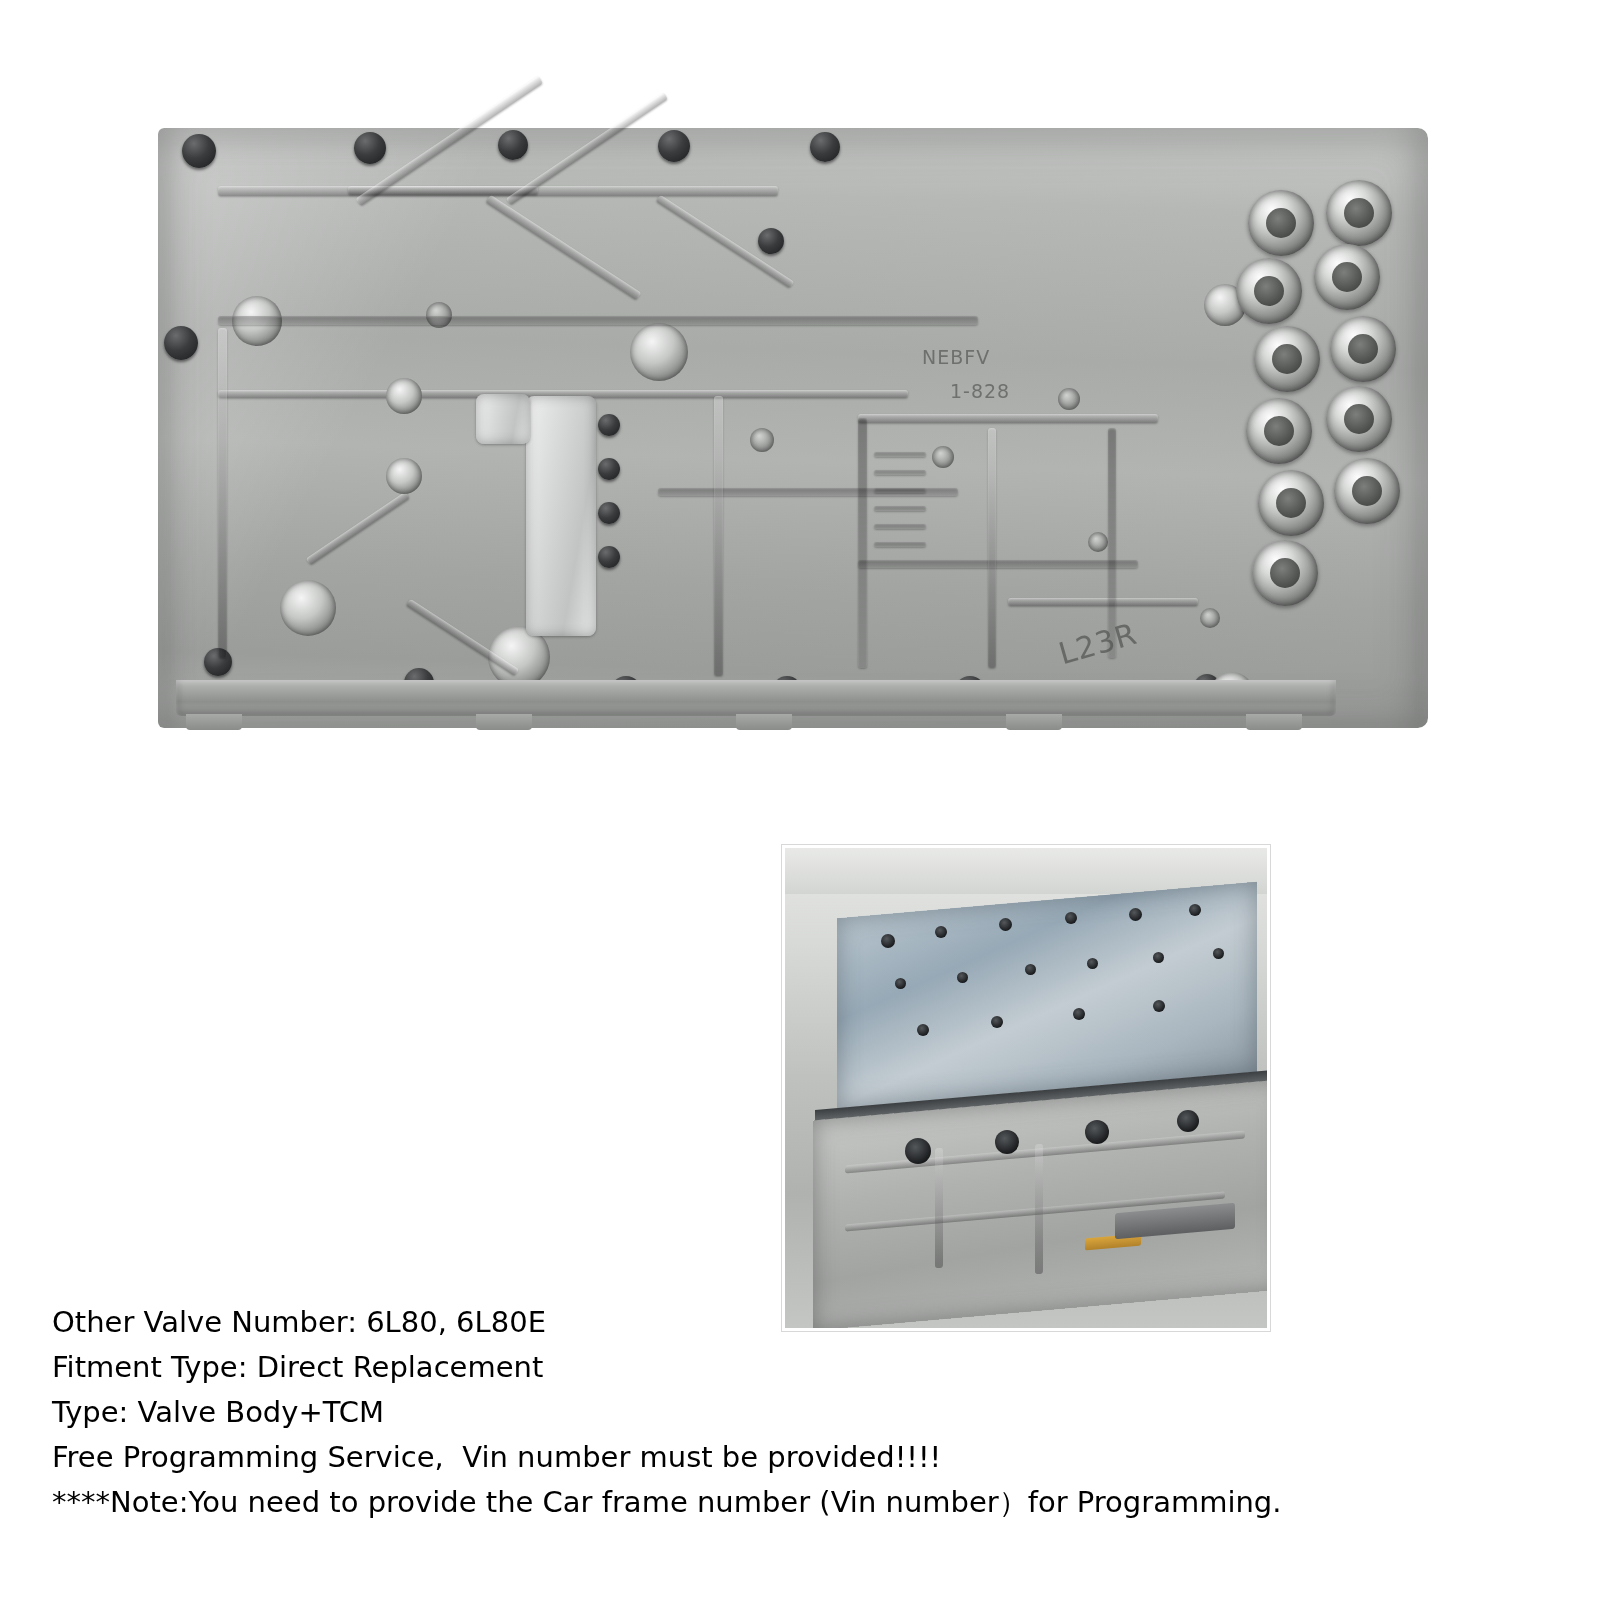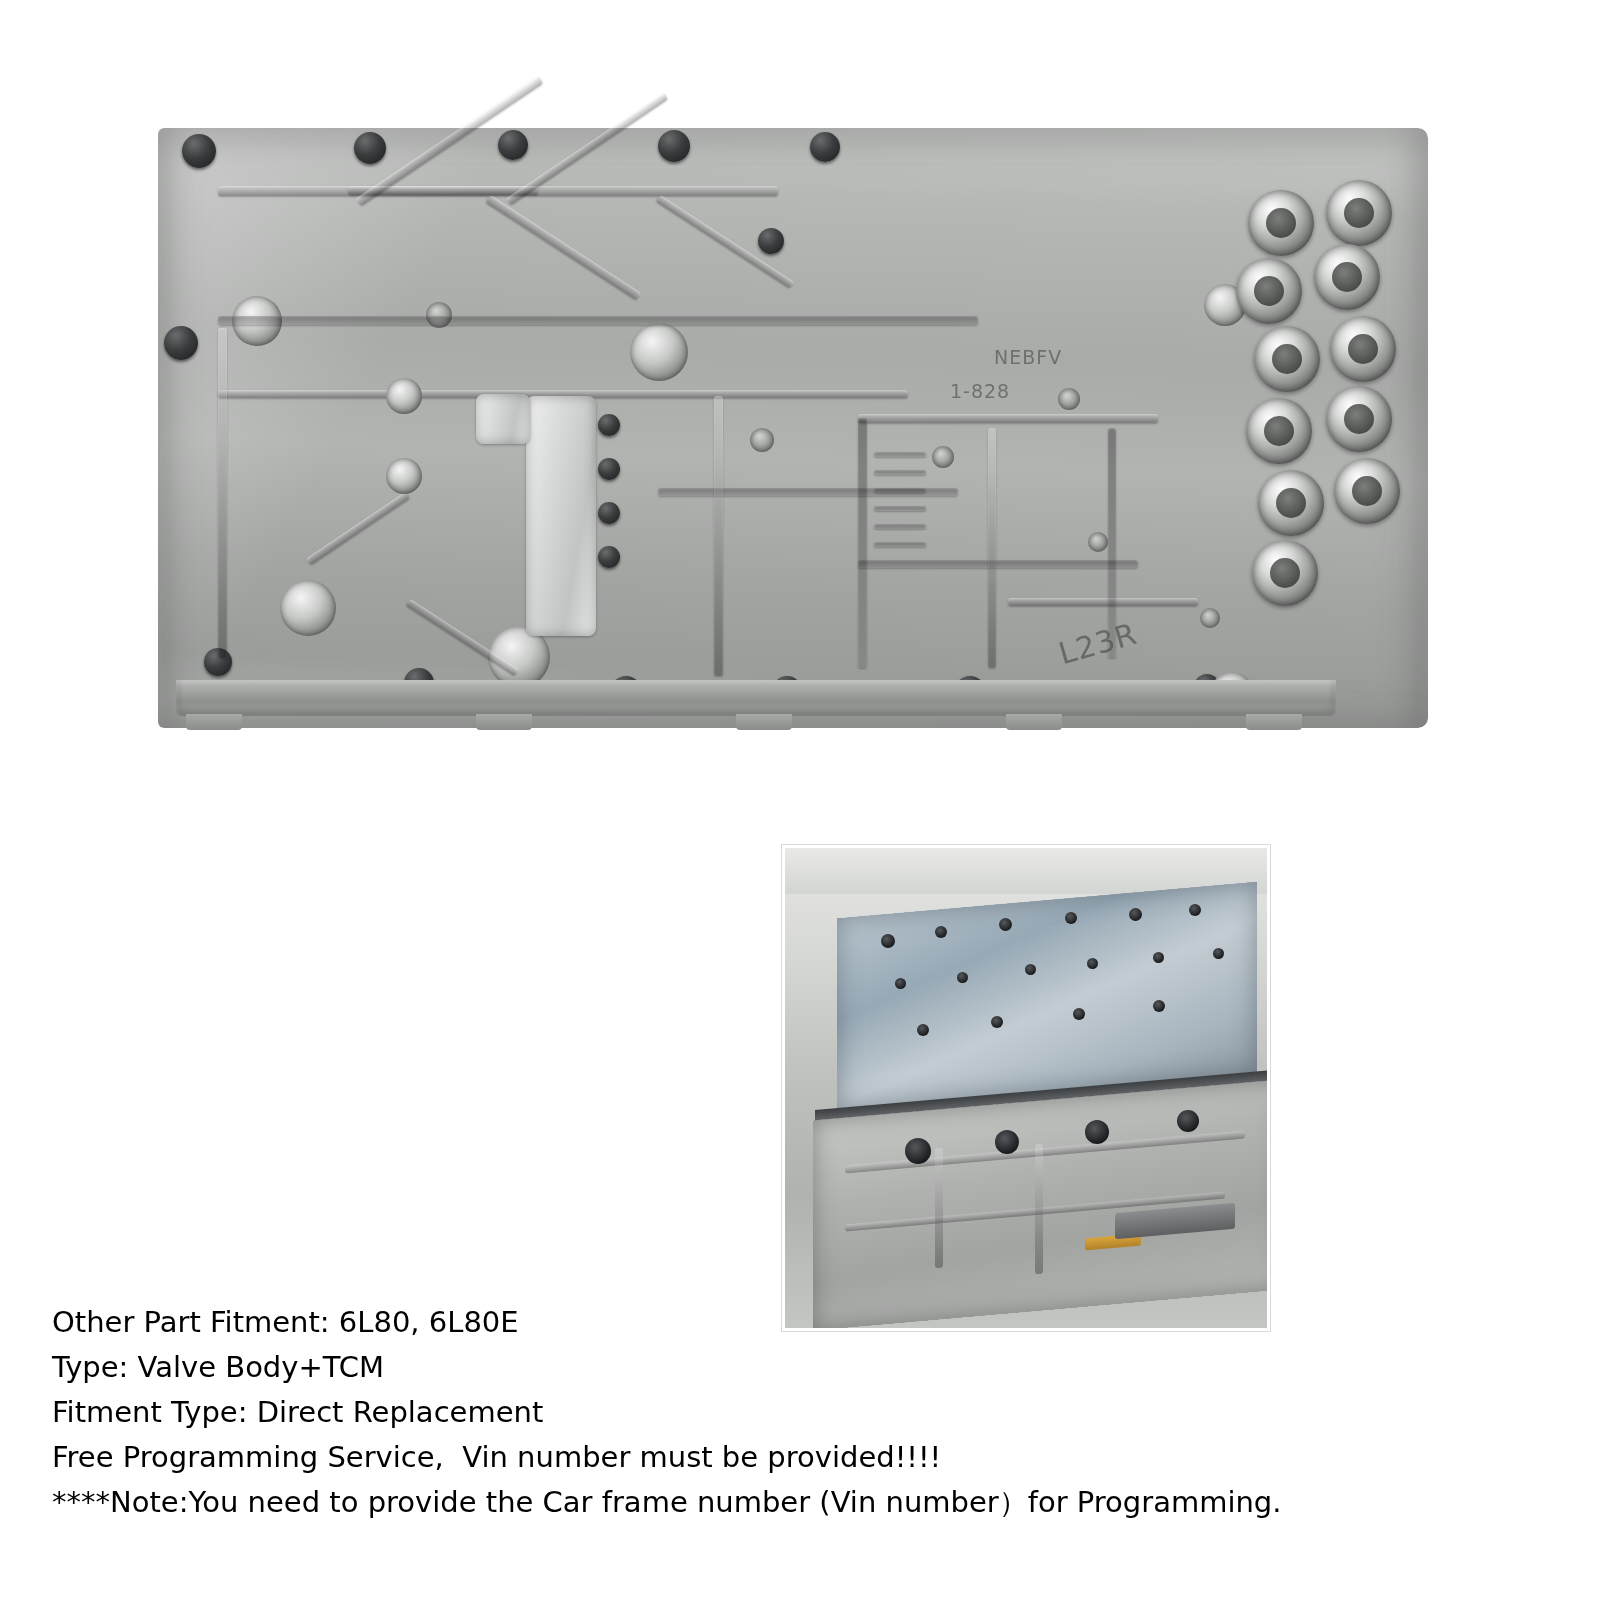--- a/index.html
+++ b/index.html
@@ -281,21 +281,21 @@
       <div class="polished" style="left:368px; top:268px; width:70px; height:240px;"></div>
       <div class="polished" style="left:318px; top:266px; width:54px; height:50px;"></div>
       <div class="plug" style="left:440px; top:286px; width:22px; height:22px;"></div>
       <div class="plug" style="left:440px; top:330px; width:22px; height:22px;"></div>
       <div class="plug" style="left:440px; top:374px; width:22px; height:22px;"></div>
       <div class="plug" style="left:440px; top:418px; width:22px; height:22px;"></div>
 
       <div class="hole" style="left:228px; top:250px; width:36px; height:36px;"></div>
       <div class="hole" style="left:228px; top:330px; width:36px; height:36px;"></div>
 
-      <div class="cast-text" style="left:836px; top:218px; font-size:19px;">NEBFV</div>
+      <div class="cast-text" style="left:764px; top:218px; font-size:19px;">NEBFV</div>
       <div class="cast-text" style="left:792px; top:252px; font-size:19px;">1-828</div>
       <div class="cast-text" style="left:900px; top:498px; font-size:30px; transform:rotate(-16deg); color:rgba(80,82,80,0.7);">L23R</div>
 
       <div class="bore-cluster">
         <div class="bore" style="left:30px;  top:10px;"></div>
         <div class="bore" style="left:108px; top:0px;"></div>
         <div class="bore" style="left:18px;  top:78px;"></div>
         <div class="bore" style="left:96px;  top:64px;"></div>
         <div class="bore" style="left:36px;  top:146px;"></div>
         <div class="bore" style="left:112px; top:136px;"></div>
@@ -347,20 +347,20 @@
     <div class="i-rib" style="left:250px; top:296px; width:8px;  height:130px; transform:skewY(-5deg);"></div>
     <div class="i-hole" style="left:120px; top:290px; width:26px; height:26px;"></div>
     <div class="i-hole" style="left:210px; top:282px; width:24px; height:24px;"></div>
     <div class="i-hole" style="left:300px; top:272px; width:24px; height:24px;"></div>
     <div class="i-hole" style="left:392px; top:262px; width:22px; height:22px;"></div>
     <div class="i-gold" style="left:300px; top:388px; width:56px; height:12px; transform:skewY(-5deg);"></div>
     <div class="i-rib" style="left:330px; top:360px; width:120px; height:26px; transform:skewY(-5deg); background:linear-gradient(180deg,#8b8d8f,#5d5f61);"></div>
   </div>
 
   <div id="spec-block">
-    <div class="line">Other Part Fitment: 6L80, 6L80E</div>
+    <div class="line">Other Valve Number: 6L80, 6L80E</div>
+    <div class="line">Fitment Type: Direct Replacement</div>
     <div class="line">Type: Valve Body+TCM</div>
-    <div class="line">Fitment Type: Direct Replacement</div>
     <div class="line">Free Programming Service,  Vin number must be provided!!!!</div>
     <div class="line">****Note:You need to provide the Car frame number (Vin number）for Programming.</div>
   </div>
 
 </div>
 
 </body></html>

